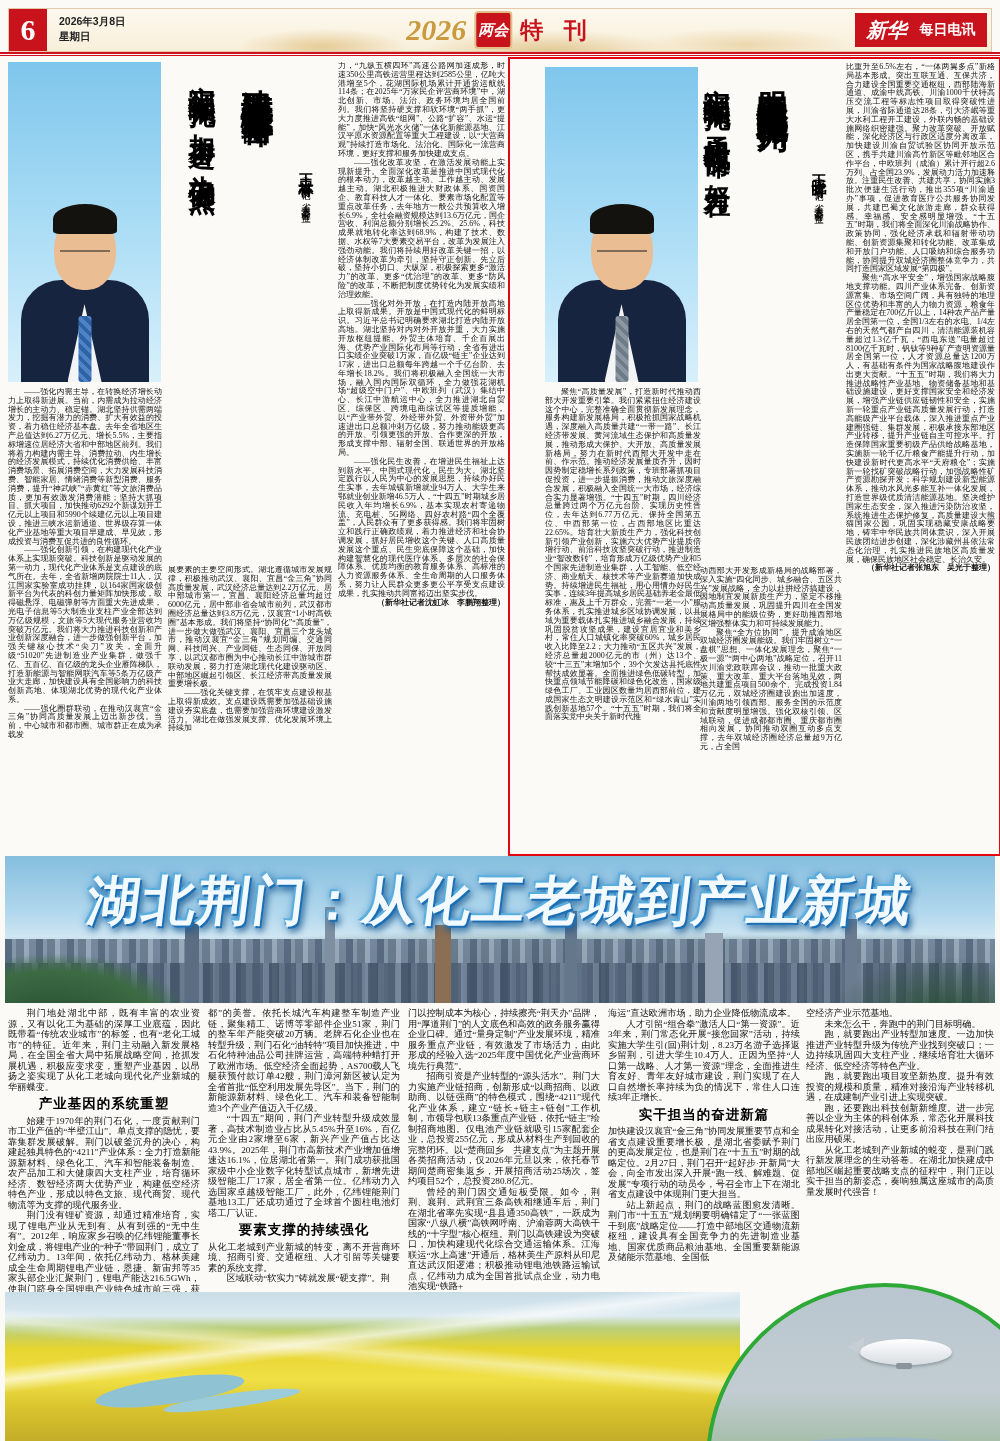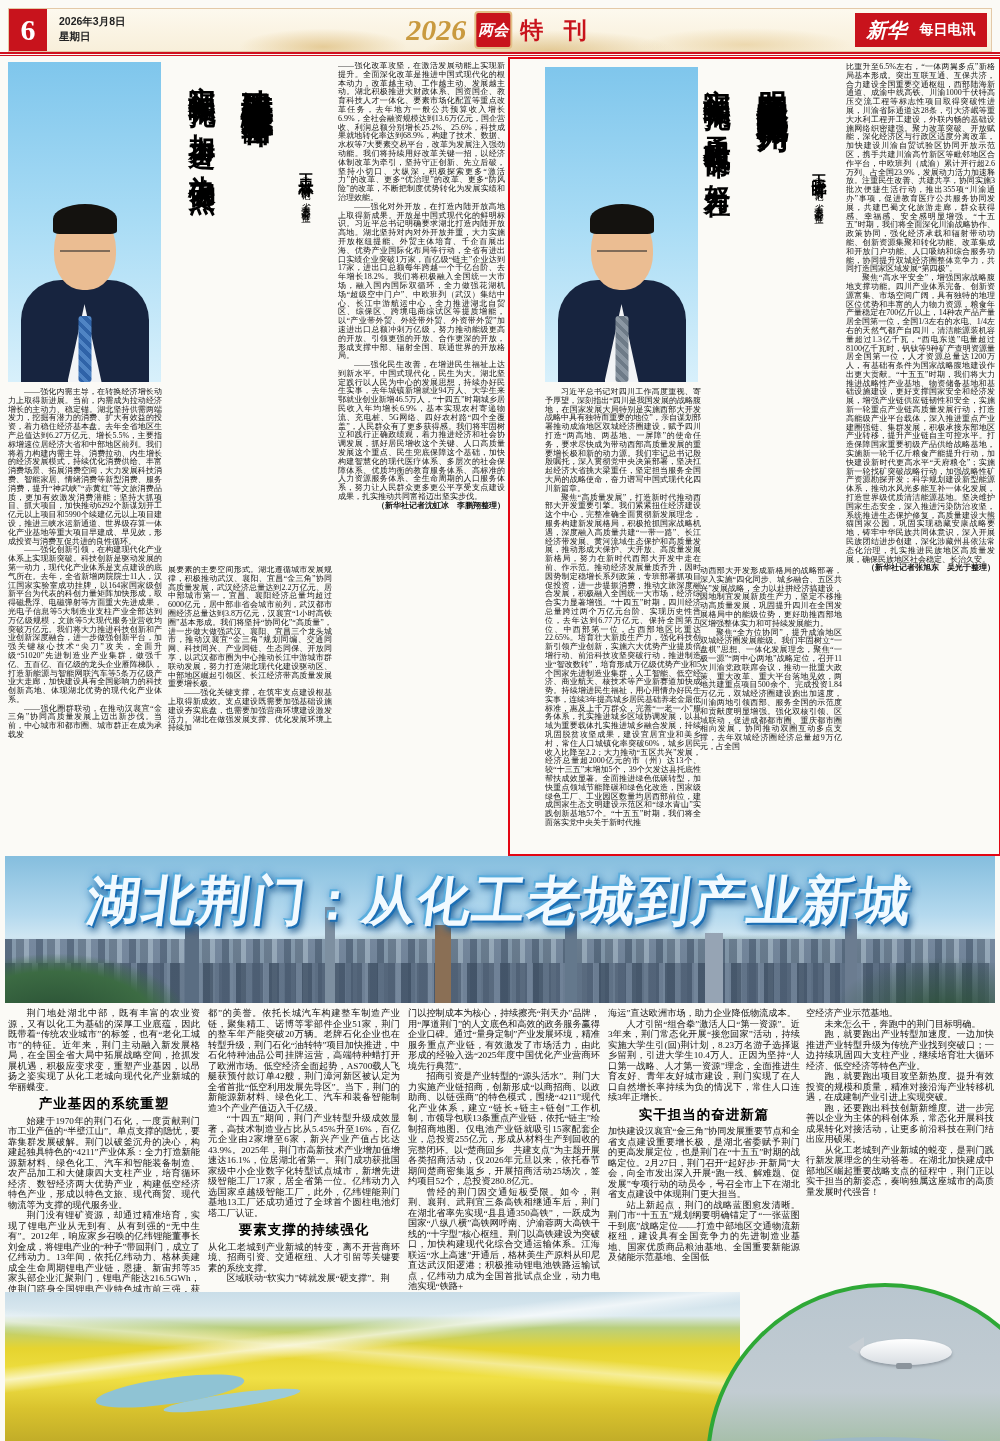--- a/index.html
+++ b/index.html
@@ -142,39 +142,39 @@
     <span class="nm">王忠林</span><span class="role">（湖北省委书记、省人大常委会主任）</span>
   </div>
 
   <div class="col cont" style="left:168px;top:566px;width:164px;height:282px;">
       <p class="para">展要素的主要空间形式。湖北遵循城市发展规律，积极推动武汉、襄阳、宜昌“金三角”协同高质量发展，武汉经济总量达到2.2万亿元、居中部城市第一，宜昌、襄阳经济总量均超过6000亿元，居中部非省会城市前列，武汉都市圈经济总量达到3.8万亿元，汉襄宜“1小时高铁圈”基本形成。我们将坚持“协同化”“高质量”，进一步做大做强武汉、襄阳、宜昌三个龙头城市，推动汉襄宜“金三角”规划同编、交通同网、科技同兴、产业同链、生态同保、开放同享，以武汉都市圈为中心推动长江中游城市群联动发展，努力打造湖北现代化建设驱动区、中部地区崛起引领区、长江经济带高质量发展重要增长极。</p>
       <p class="para">——强化关键支撑，在筑牢支点建设根基上取得新成效。支点建设既需要加强基础设施建设夯实底盘，也需要加强营商环境建设激发活力。湖北在做强发展支撑、优化发展环境上持续加</p>
     </div>
 
   <div class="col cont" style="left:338px;top:62px;width:167px;height:788px;">
     <div>
+        <p class="para">力，“九纵五横四环”高速公路网加速成形，时速350公里高铁运营里程达到2585公里，亿吨大港增至5个，花湖国际机场累计开通货运航线114条；在2025年“万家民企评营商环境”中，湖北创新、市场、法治、政务环境均居全国前列。我们将坚持硬支撑和软环境“两手抓”，更大力度推进高铁“组网”、公路“扩容”、水运“提能”，加快“风光水火储”一体化新能源基地、江汉平原水资源配置等重大工程建设，以“大营商观”持续打造市场化、法治化、国际化一流营商环境，更好支撑和服务加快建成支点。</p>
         <p class="para">——强化改革攻坚，在激活发展动能上实现新提升。全面深化改革是推进中国式现代化的根本动力，改革越主动、工作越主动、发展越主动。湖北积极推进大财政体系、国资国企、教育科技人才一体化、要素市场化配置等重点改革任务，去年地方一般公共预算收入增长6.9%，全社会融资规模达到13.6万亿元，国企营收、利润总额分别增长25.2%、25.6%，科技成果就地转化率达到68.9%，构建了技术、数据、水权等7大要素交易平台，改革为发展注入强劲动能。我们将持续用好改革关键一招，以经济体制改革为牵引，坚持守正创新、先立后破，坚持小切口、大纵深，积极探索更多“激活力”的改革、更多“优治理”的改革、更多“防风险”的改革，不断把制度优势转化为发展实绩和治理效能。</p>
         <p class="para">——强化对外开放，在打造内陆开放高地上取得新成果。开放是中国式现代化的鲜明标识。习近平总书记明确要求湖北打造内陆开放高地。湖北坚持对内对外开放并重，大力实施开放枢纽提能、外贸主体培育、千企百展出海、优势产业国际化布局等行动，全省有进出口实绩企业突破1万家，百亿级“链主”企业达到17家，进出口总额每年跨越一个千亿台阶、去年增长18.2%。我们将积极融入全国统一大市场，融入国内国际双循环，全力做强花湖机场“超级空中门户”、中欧班列（武汉）集结中心、长江中游航运中心，全力推进湖北自贸区、综保区、跨境电商综试区等提质增能，以“产业带外贸、外经带外贸、外资带外贸”加速进出口总额冲刺万亿级，努力推动能级更高的开放、引领更强的开放、合作更深的开放，形成支撑中部、辐射全国、联通世界的开放格局。</p>
         <p class="para">——强化民生改善，在增进民生福祉上达到新水平。中国式现代化，民生为大。湖北坚定践行以人民为中心的发展思想，持续办好民生实事，去年城镇新增就业94万人、大学生来鄂就业创业新增46.5万人，“十四五”时期城乡居民收入年均增长6.9%，基本实现农村寄递物流、充电桩、5G网络、四好农村路“四个全覆盖”，人民群众有了更多获得感。我们将牢固树立和践行正确政绩观，着力推进经济和社会协调发展，抓好居民增收这个关键、人口高质量发展这个重点、民生兜底保障这个基础，加快构建智慧化的现代医疗体系、多层次的社会保障体系、优质均衡的教育服务体系、高标准的人力资源服务体系、全生命周期的人口服务体系，努力让人民群众更多更公平享受支点建设成果，扎实推动共同富裕迈出坚实步伐。</p>
       </div>
     <p class="sig">（新华社记者沈虹冰　李鹏翔整理）</p>
   </div>
 
   <div id="rbox">
     <div class="portrait" style="left:35px;top:8px;width:153px;height:315px;">
       <div class="torso"></div>
       <div class="shirt"></div>
       <div class="tie grey"></div>
       <div class="head"></div>
       <div class="glasses"></div>
       <div class="hair"></div>
     </div>
 
     <div class="col" style="left:35px;top:329px;width:156px;height:458px;">
-        <p class="para">习近平总书记对四川工作高度重视、寄予厚望，深刻指出“四川是我国发展的战略腹地，在国家发展大局特别是实施西部大开发战略中具有独特而重要的地位”，亲自谋划部署推动成渝地区双城经济圈建设，赋予四川打造“两高地、两基地、一屏障”的使命任务，要求尽快成为带动西部高质量发展的重要增长极和新的动力源。我们牢记总书记殷殷嘱托，深入贯彻党中央决策部署，坚决扛起经济大省挑大梁重任，坚定担当服务全国大局的战略使命，奋力谱写中国式现代化四川新篇章。</p>
         <p class="para">聚焦“高质量发展”，打造新时代推动西部大开发重要引擎。我们紧紧扭住经济建设这个中心，完整准确全面贯彻新发展理念，服务构建新发展格局，积极抢抓国家战略机遇，深度融入高质量共建“一带一路”、长江经济带发展、黄河流域生态保护和高质量发展，推动形成大保护、大开放、高质量发展新格局，努力在新时代西部大开发中走在前、作示范。推动经济发展量质齐升，因时因势制定稳增长系列政策，专班部署抓项目促投资，进一步提振消费，推动文旅深度融合发展，积极融入全国统一大市场，经济综合实力显著增强。“十四五”时期，四川经济总量跨过两个万亿元台阶、实现历史性晋位，去年达到6.77万亿元、保持全国第五位、中西部第一位，占西部地区比重达22.65%。培育壮大新质生产力，强化科技创新引领产业创新，实施六大优势产业提质倍增行动、前沿科技攻坚突破行动，推进制造业“智改数转”，培育形成万亿级优势产业和5个国家先进制造业集群，人工智能、低空经济、商业航天、核技术等产业新赛道加快成势。持续增进民生福祉，用心用情办好民生实事，连续3年提高城乡居民基础养老金最低标准，惠及上千万群众，完善“一老一小”服务体系，扎实推进城乡区域协调发展，以县域为重要载体扎实推进城乡融合发展，持续巩固脱贫攻坚成果，建设宜居宜业和美乡村，常住人口城镇化率突破60%，城乡居民收入比降至2.2；大力推动“五区共兴”发展，经济总量超2000亿元的市（州）达13个、较“十三五”末增加5个，39个欠发达县托底性帮扶成效显著。全面推进绿色低碳转型，加快重点领域节能降碳和绿色化改造，国家级绿色工厂、工业园区数量均居西部前位，建成国家生态文明建设示范区和“绿水青山”实践创新基地57个。“十五五”时期，我们将全面落实党中央关于新时代推</p>
       </div>
 
     <div class="vt sub" style="left:189px;top:8px;height:500px;">牢记领袖嘱托　勇担时代使命　努力在</div>
     <div class="vt main" style="left:241px;top:8px;height:504px;">服务国家战略全局中展现四川作为</div>
     <div class="byline" style="left:299px;top:104px;height:400px;">
       <span class="nm">王晓晖</span><span class="role">（四川省委书记、省人大常委会主任）</span>
     </div>
 
     <div class="col cont" style="left:190px;top:508px;width:142px;height:278px;">

